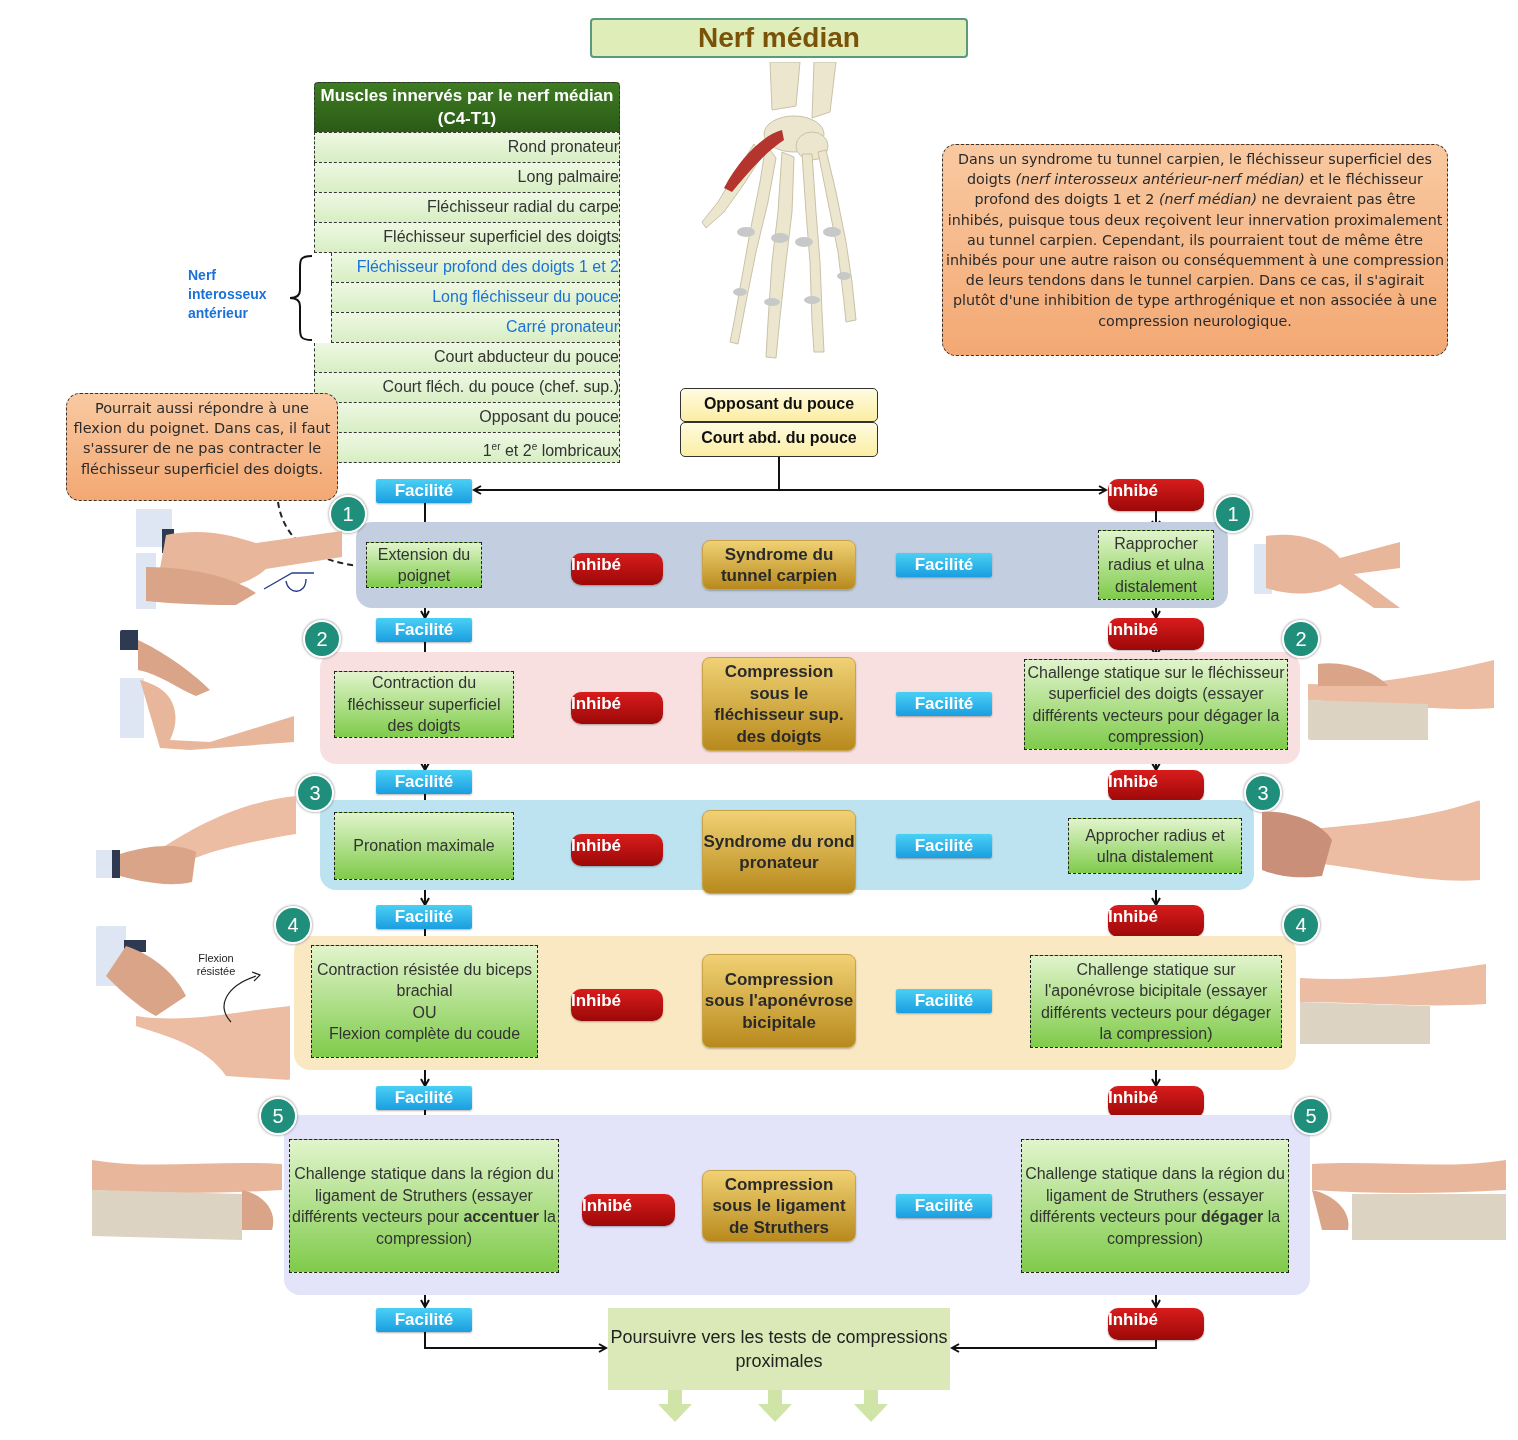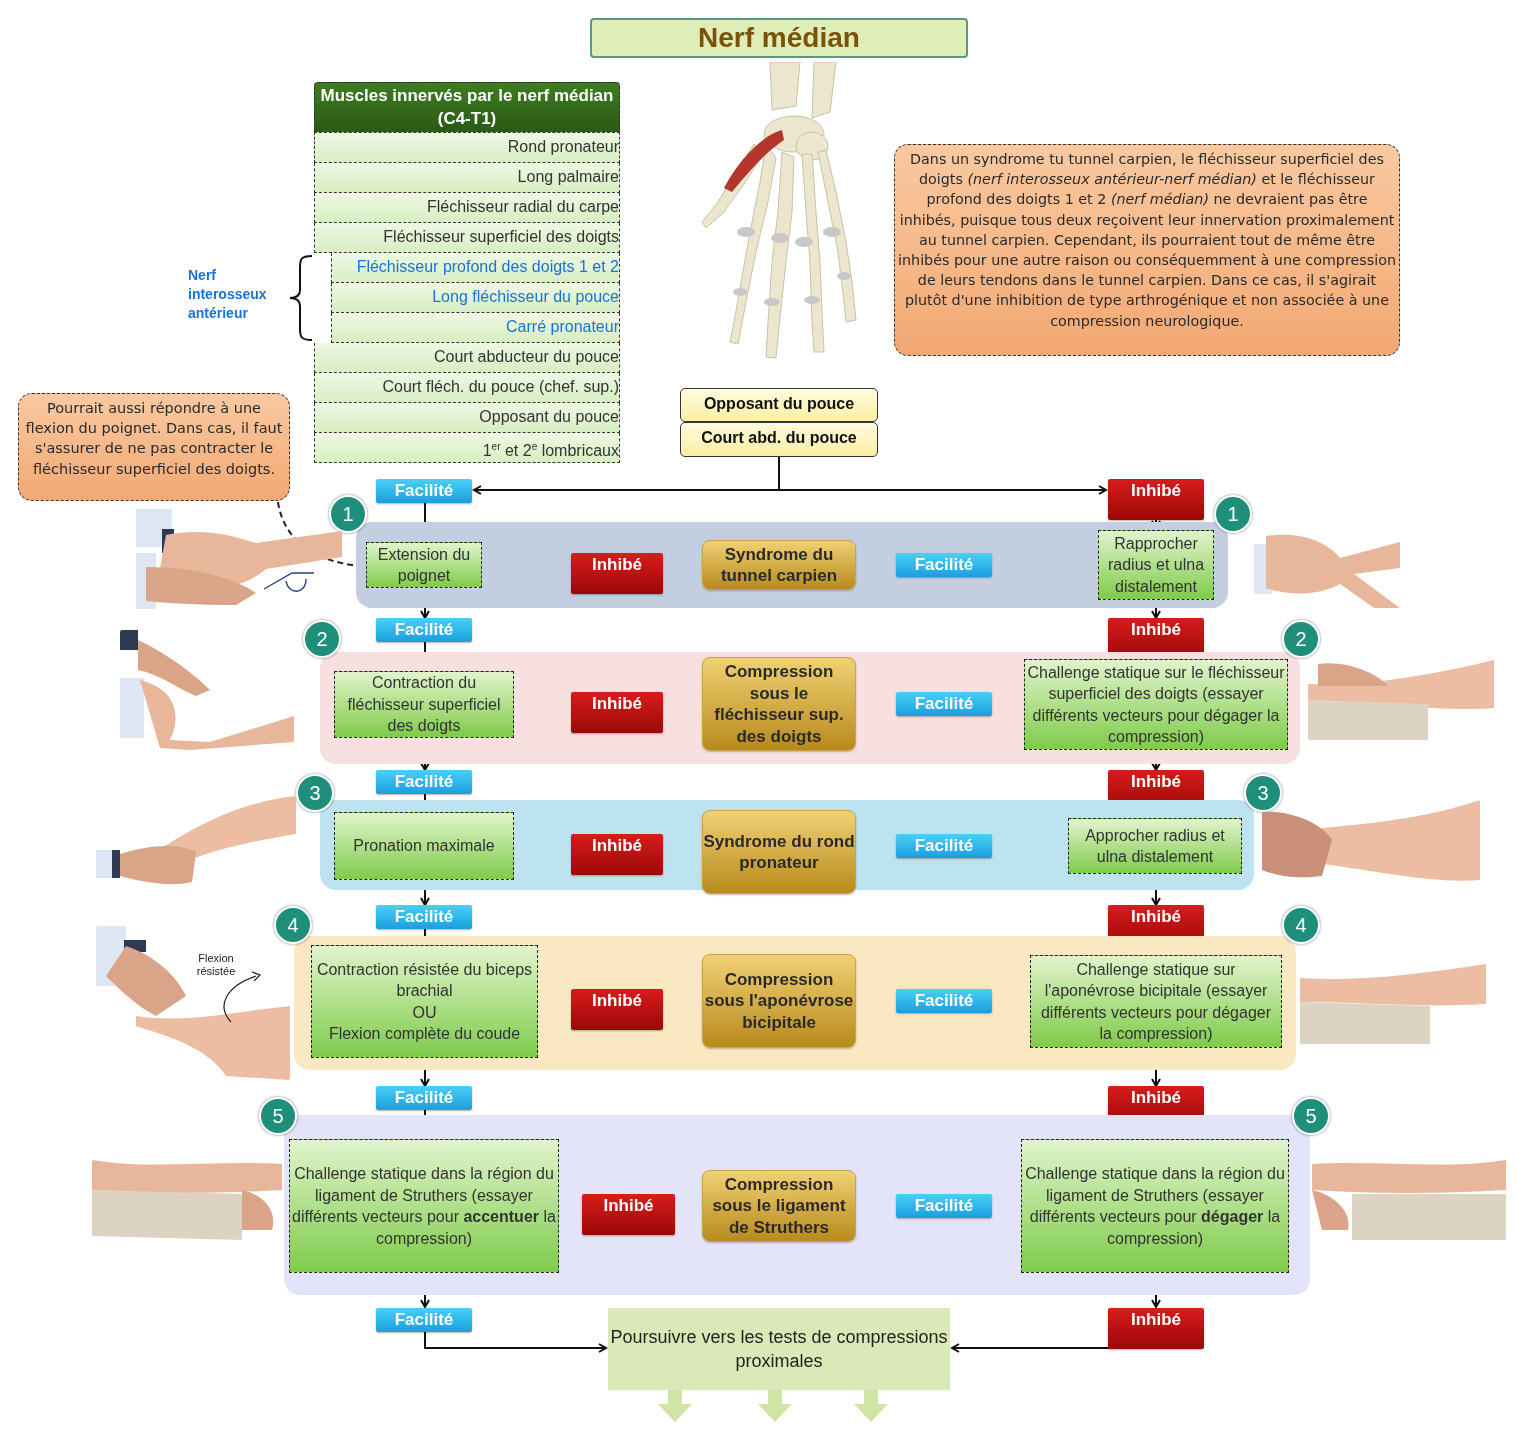--- a/index.html
+++ b/index.html
@@ -17,33 +17,33 @@
   #muscles .row.blue{color:#1a72d8;margin-left:17px;}
   #muscles .row:first-of-type{border-top:1.5px dashed #333;}
   sup{font-size:10px;}
   
   #nia{left:188px;top:266px;width:100px;color:#1a72d8;font-weight:bold;font-size:14px;line-height:19px;}
   #brace{left:286px;top:254px;width:28px;height:88px;}
   
   #hand{left:684px;top:62px;width:196px;height:310px;}
   
   .note{background:linear-gradient(#f9c9a1,#f3a873);border:1.5px dashed #333;border-radius:14px;
-    font-family:"DejaVu Sans",sans-serif;font-size:14.3px;line-height:20.2px;text-align:center;color:#2a2a2a;}
+    font-family:"DejaVu Sans",sans-serif;font-size:14.3px;line-height:20.2px;text-align:center;color:#2a2a2a;margin-left:48px;}
   #note-right{left:894px;top:144px;width:506px;height:212px;padding:4px 2px;}
   #note-left{left:18px;top:393px;width:272px;height:108px;padding:4px 4px;font-size:14.5px;}
   
   .ybox{background:linear-gradient(#fffbe0,#fbeea3);border:1.5px solid #333;border-radius:5px;font-weight:bold;font-size:16px;
     text-align:center;line-height:30px;color:#111;}
   #opp{left:680px;top:388px;width:198px;height:34px;}
   #cab{left:680px;top:422px;width:198px;height:35px;}
   
   .fac{background:linear-gradient(#4ad0f5,#1a9ee0);color:#fff;font-weight:bold;font-size:17px;text-align:center;
     line-height:24px;height:24px;border-radius:2px;box-shadow:0 1px 2px rgba(0,0,0,.3);}
-  .inh{background:linear-gradient(#d81c1c,#9c0808);color:#fff;font-weight:bold;font-size:17px;text-align:center;
-    line-height:24px;height:41px;border-radius:2px;box-shadow:0 1px 2px rgba(0,0,0,.3);}
+  .inh{background:linear-gradient(#d81c1c,#9c0808);color:#fff;font-weight:bold;font-size:17px;text-align:left;
+    line-height:24px;height:32px;border-radius:10px;box-shadow:0 1px 2px rgba(0,0,0,.3);}
   
   .panel{border-radius:16px;}
   .gbox{background:linear-gradient(#e1f4cc,#7fcb4a);border:1.5px dashed #222;font-size:16px;line-height:21.5px;text-align:center;
     color:#333;display:flex;align-items:center;justify-content:center;padding:2px;}
   .gold{background:linear-gradient(#f0d174,#b88a1d);border-radius:8px;border:1px solid #c9a34a;font-weight:bold;font-size:17px;
     line-height:21.5px;text-align:center;color:#2a2a2a;display:flex;align-items:center;justify-content:center;box-shadow:0 1px 2px rgba(0,0,0,.25);}
   .num{width:38px;height:38px;border-radius:50%;background:#1f8f7c;border:2px solid #fff;box-shadow:0 0 2px 1px rgba(0,0,0,.25);
     color:#fff;font-size:20px;display:flex;align-items:center;justify-content:center;}
   
   .photo{border-radius:2px;}

